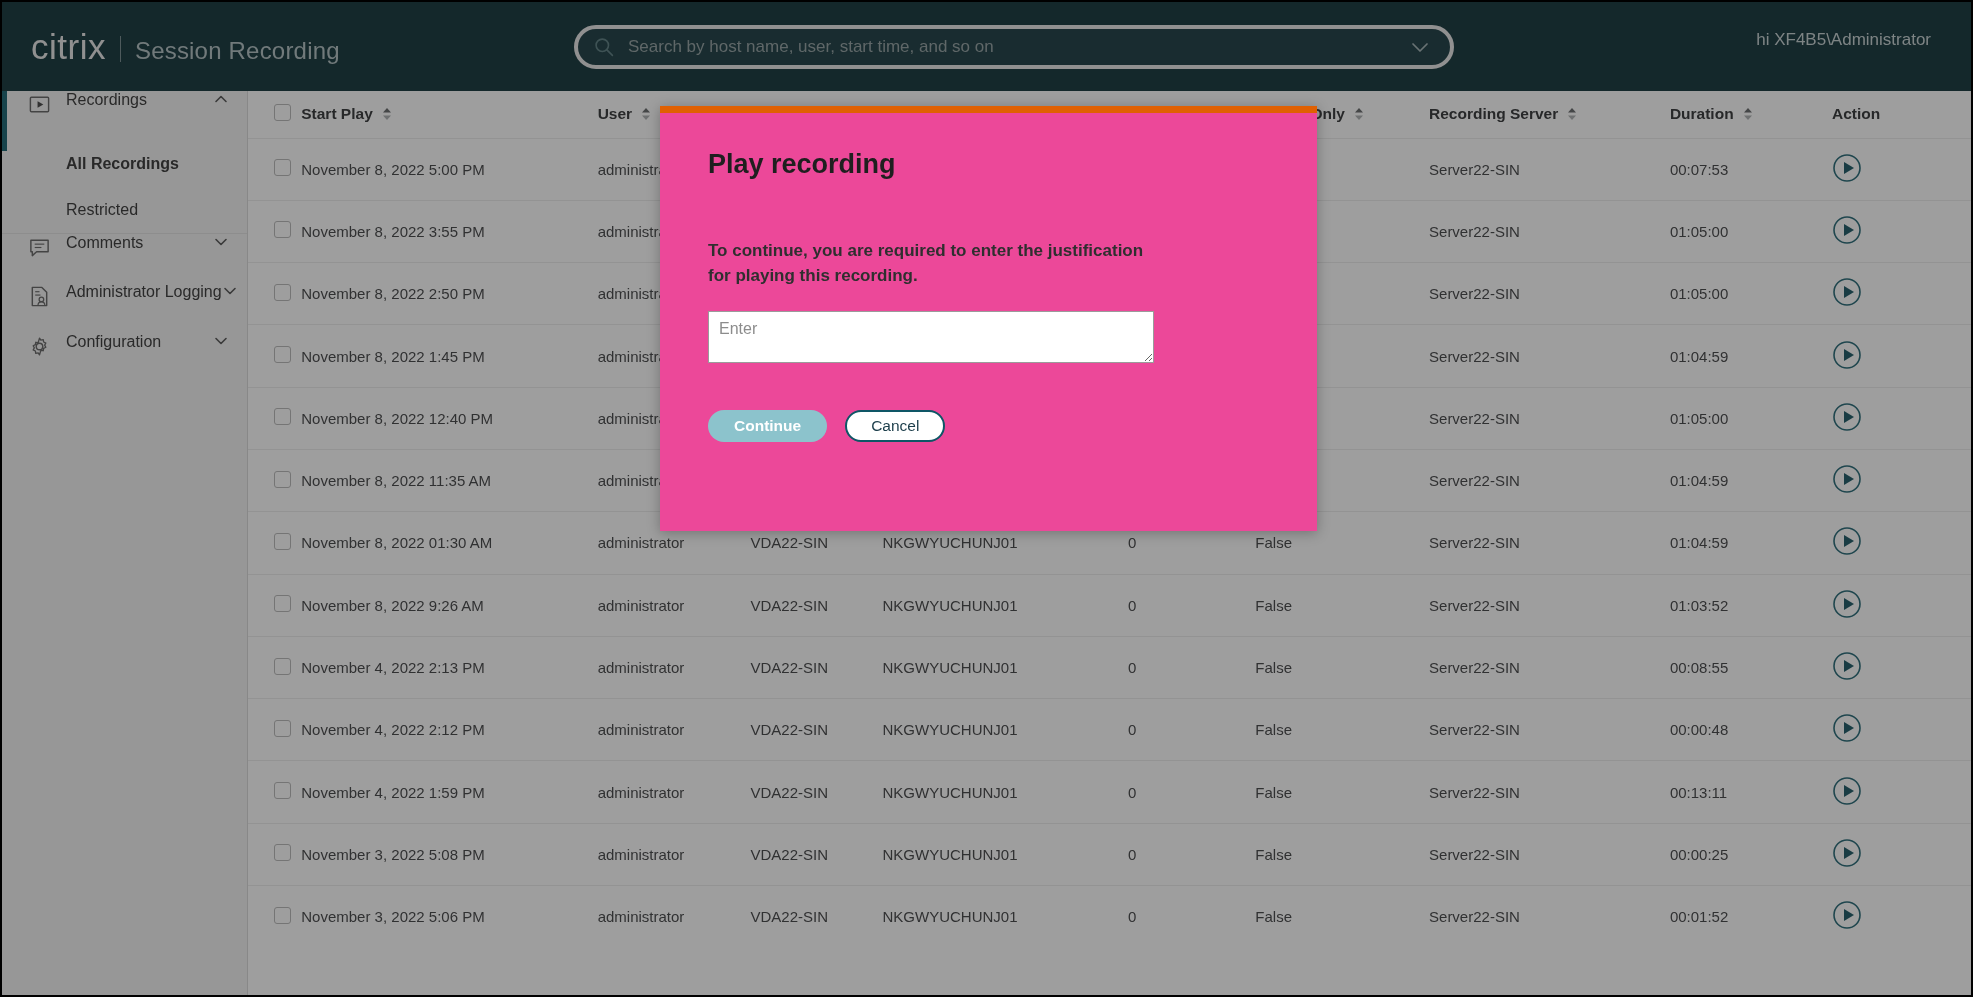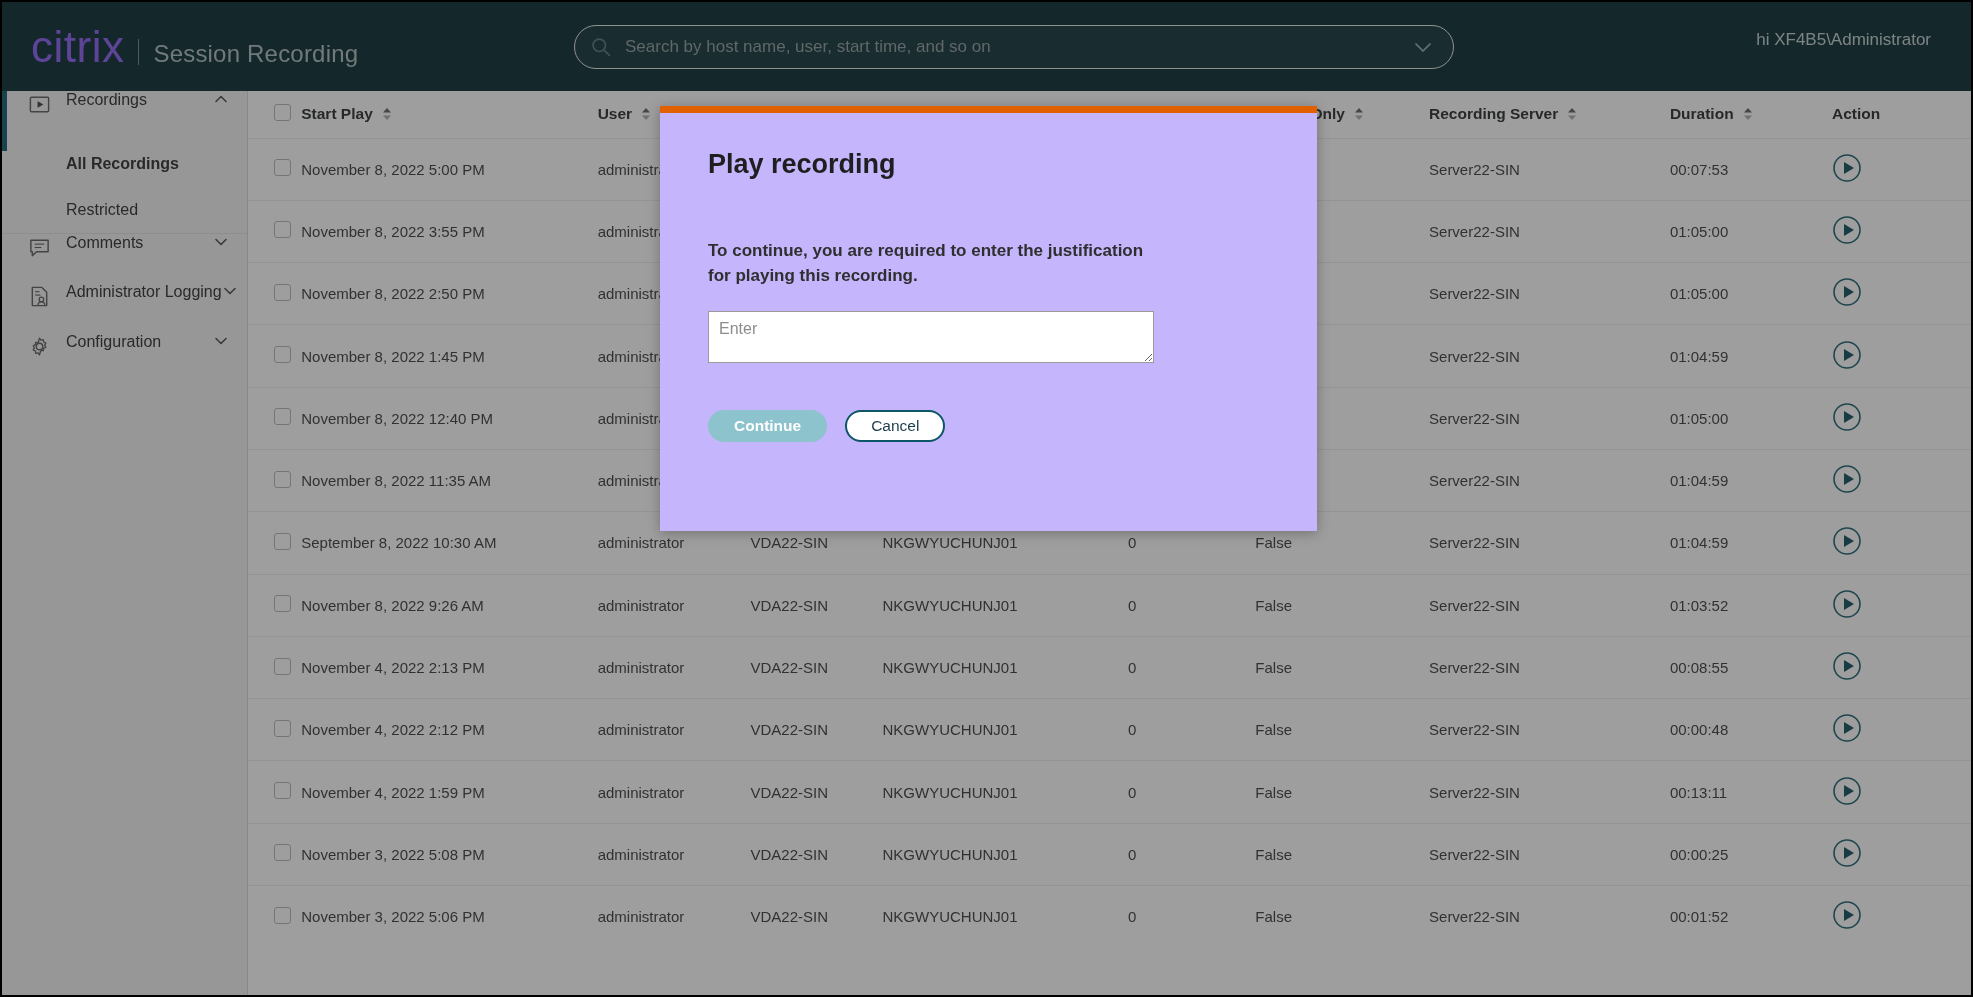--- a/index.html
+++ b/index.html
@@ -31,23 +31,23 @@
     display: flex;
     align-items: center;
   }
   .brand {
     display: flex;
     align-items: baseline;
     margin-left: 29px;
     white-space: nowrap;
   }
   .brand-citrix {
-    font-size: 44px;
+    font-size: 35px;
     font-weight: 400;
-    color: #8b5cf6;
+    color: #e5e5e5;
     letter-spacing: 0.5px;
   }
   .brand-sep {
     display: inline-block;
     width: 1px;
     height: 26px;
     background: #6d8488;
     margin: 0 14px;
     position: relative;
     top: 3px;
@@ -62,21 +62,21 @@
   .search-wrap {
     position: absolute;
     left: 572px;
     top: 23px;
     width: 880px;
     height: 44px;
   }
   .search-box {
     width: 100%;
     height: 100%;
-    border: 1px solid #e5e5e5;
+    border: 4px solid #e5e5e5;
     border-radius: 22px;
     background: rgba(255,255,255,0.04);
     display: flex;
     align-items: center;
     padding: 0 18px 0 16px;
   }
   .search-icon {
     flex: 0 0 auto;
     width: 20px; height: 20px;
     margin-right: 14px;
@@ -234,21 +234,21 @@
     width: 1969px; height: 993px;
     background: rgba(40,40,40,0.45);
     z-index: 50;
   }
   .modal {
     position: absolute;
     left: 658px;
     top: 104px;
     width: 657px;
     height: 425px;
-    background: #c4b5fd;
+    background: #ec4899;
     border-top: 7px solid #e06002;
     box-shadow: 0 2px 12px rgba(0,0,0,0.28);
     z-index: 60;
     padding: 0 48px;
   }
   .modal-title {
     margin-top: 36px;
     font-size: 27px;
     font-weight: 700;
     color: #1f1f1f;
@@ -607,21 +607,21 @@
             <td class="col-dur">01:04:59</td>
             <td class="col-act"><span class="play-btn">
                 <svg viewBox="0 0 30 30" width="30" height="30">
                   <circle cx="15" cy="15" r="13" fill="none" stroke="#19606e" stroke-width="1.6"></circle>
                   <polygon points="12,9 22,15 12,21" fill="#0d4e5c"></polygon>
                 </svg>
               </span></td>
           </tr>
           <tr>
             <td class="col-check"><span class="cb"></span></td>
-            <td class="col-start">September 8, 2022 10:30 AM</td>
+            <td class="col-start">November 8, 2022 01:30 AM</td>
             <td class="col-user">administrator</td>
             <td class="col-vda">VDA22-SIN</td>
             <td class="col-host">NKGWYUCHUNJ01</td>
             <td class="col-evt">0</td>
             <td class="col-eonly">False</td>
             <td class="col-srv">Server22-SIN</td>
             <td class="col-dur">01:04:59</td>
             <td class="col-act"><span class="play-btn">
                 <svg viewBox="0 0 30 30" width="30" height="30">
                   <circle cx="15" cy="15" r="13" fill="none" stroke="#19606e" stroke-width="1.6"></circle>

